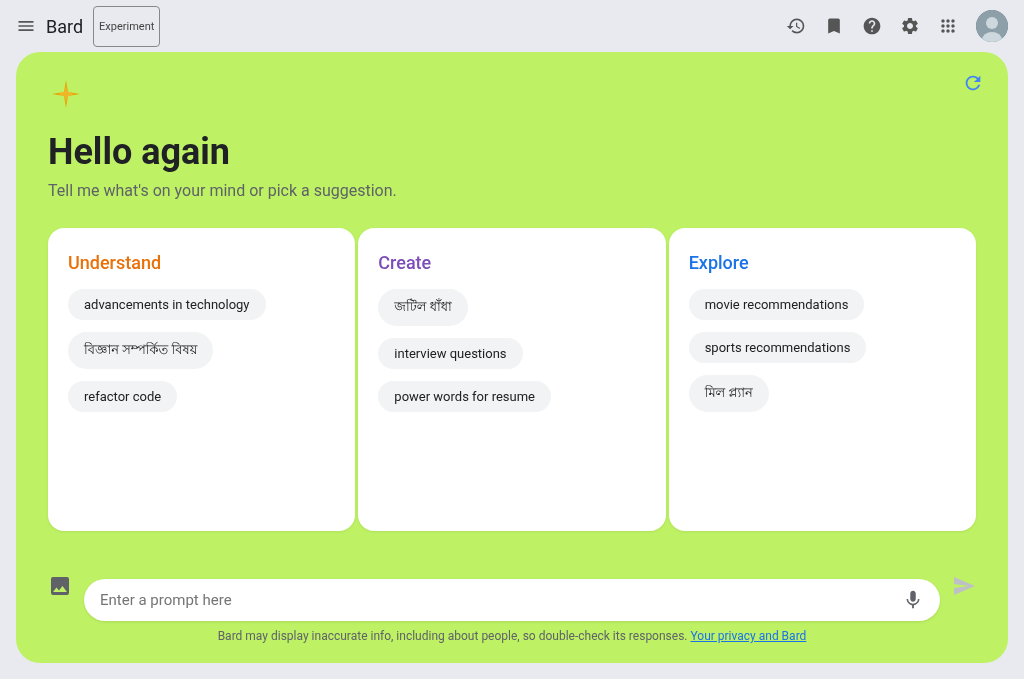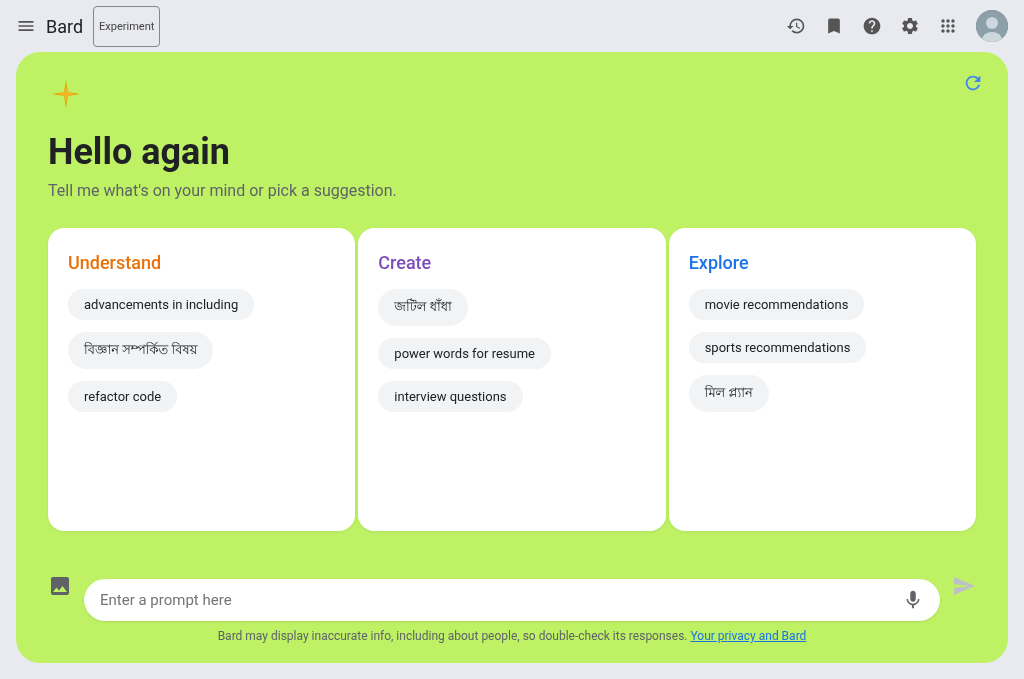--- a/index.html
+++ b/index.html
@@ -312,30 +312,30 @@
       </svg>
     </div>
 
     <h1 class="greeting-title">Hello again</h1>
     <p class="greeting-subtitle">Tell me what's on your mind or pick a suggestion.</p>
 
     <div class="suggestion-row">
 
       <div class="suggestion-card">
         <div class="card-category understand">Understand</div>
-        <span class="suggestion-chip">advancements in including</span>
+        <span class="suggestion-chip">advancements in technology</span>
         <span class="suggestion-chip">বিজ্ঞান সম্পর্কিত বিষয়</span>
         <span class="suggestion-chip">refactor code</span>
       </div>
 
       <div class="suggestion-card">
         <div class="card-category create">Create</div>
         <span class="suggestion-chip">জটিল ধাঁধা</span>
+        <span class="suggestion-chip">interview questions</span>
         <span class="suggestion-chip">power words for resume</span>
-        <span class="suggestion-chip">interview questions</span>
       </div>
 
       <div class="suggestion-card">
         <div class="card-category explore">Explore</div>
         <span class="suggestion-chip">movie recommendations</span>
         <span class="suggestion-chip">sports recommendations</span>
         <span class="suggestion-chip">মিল প্ল্যান</span>
       </div>
 
     </div>

